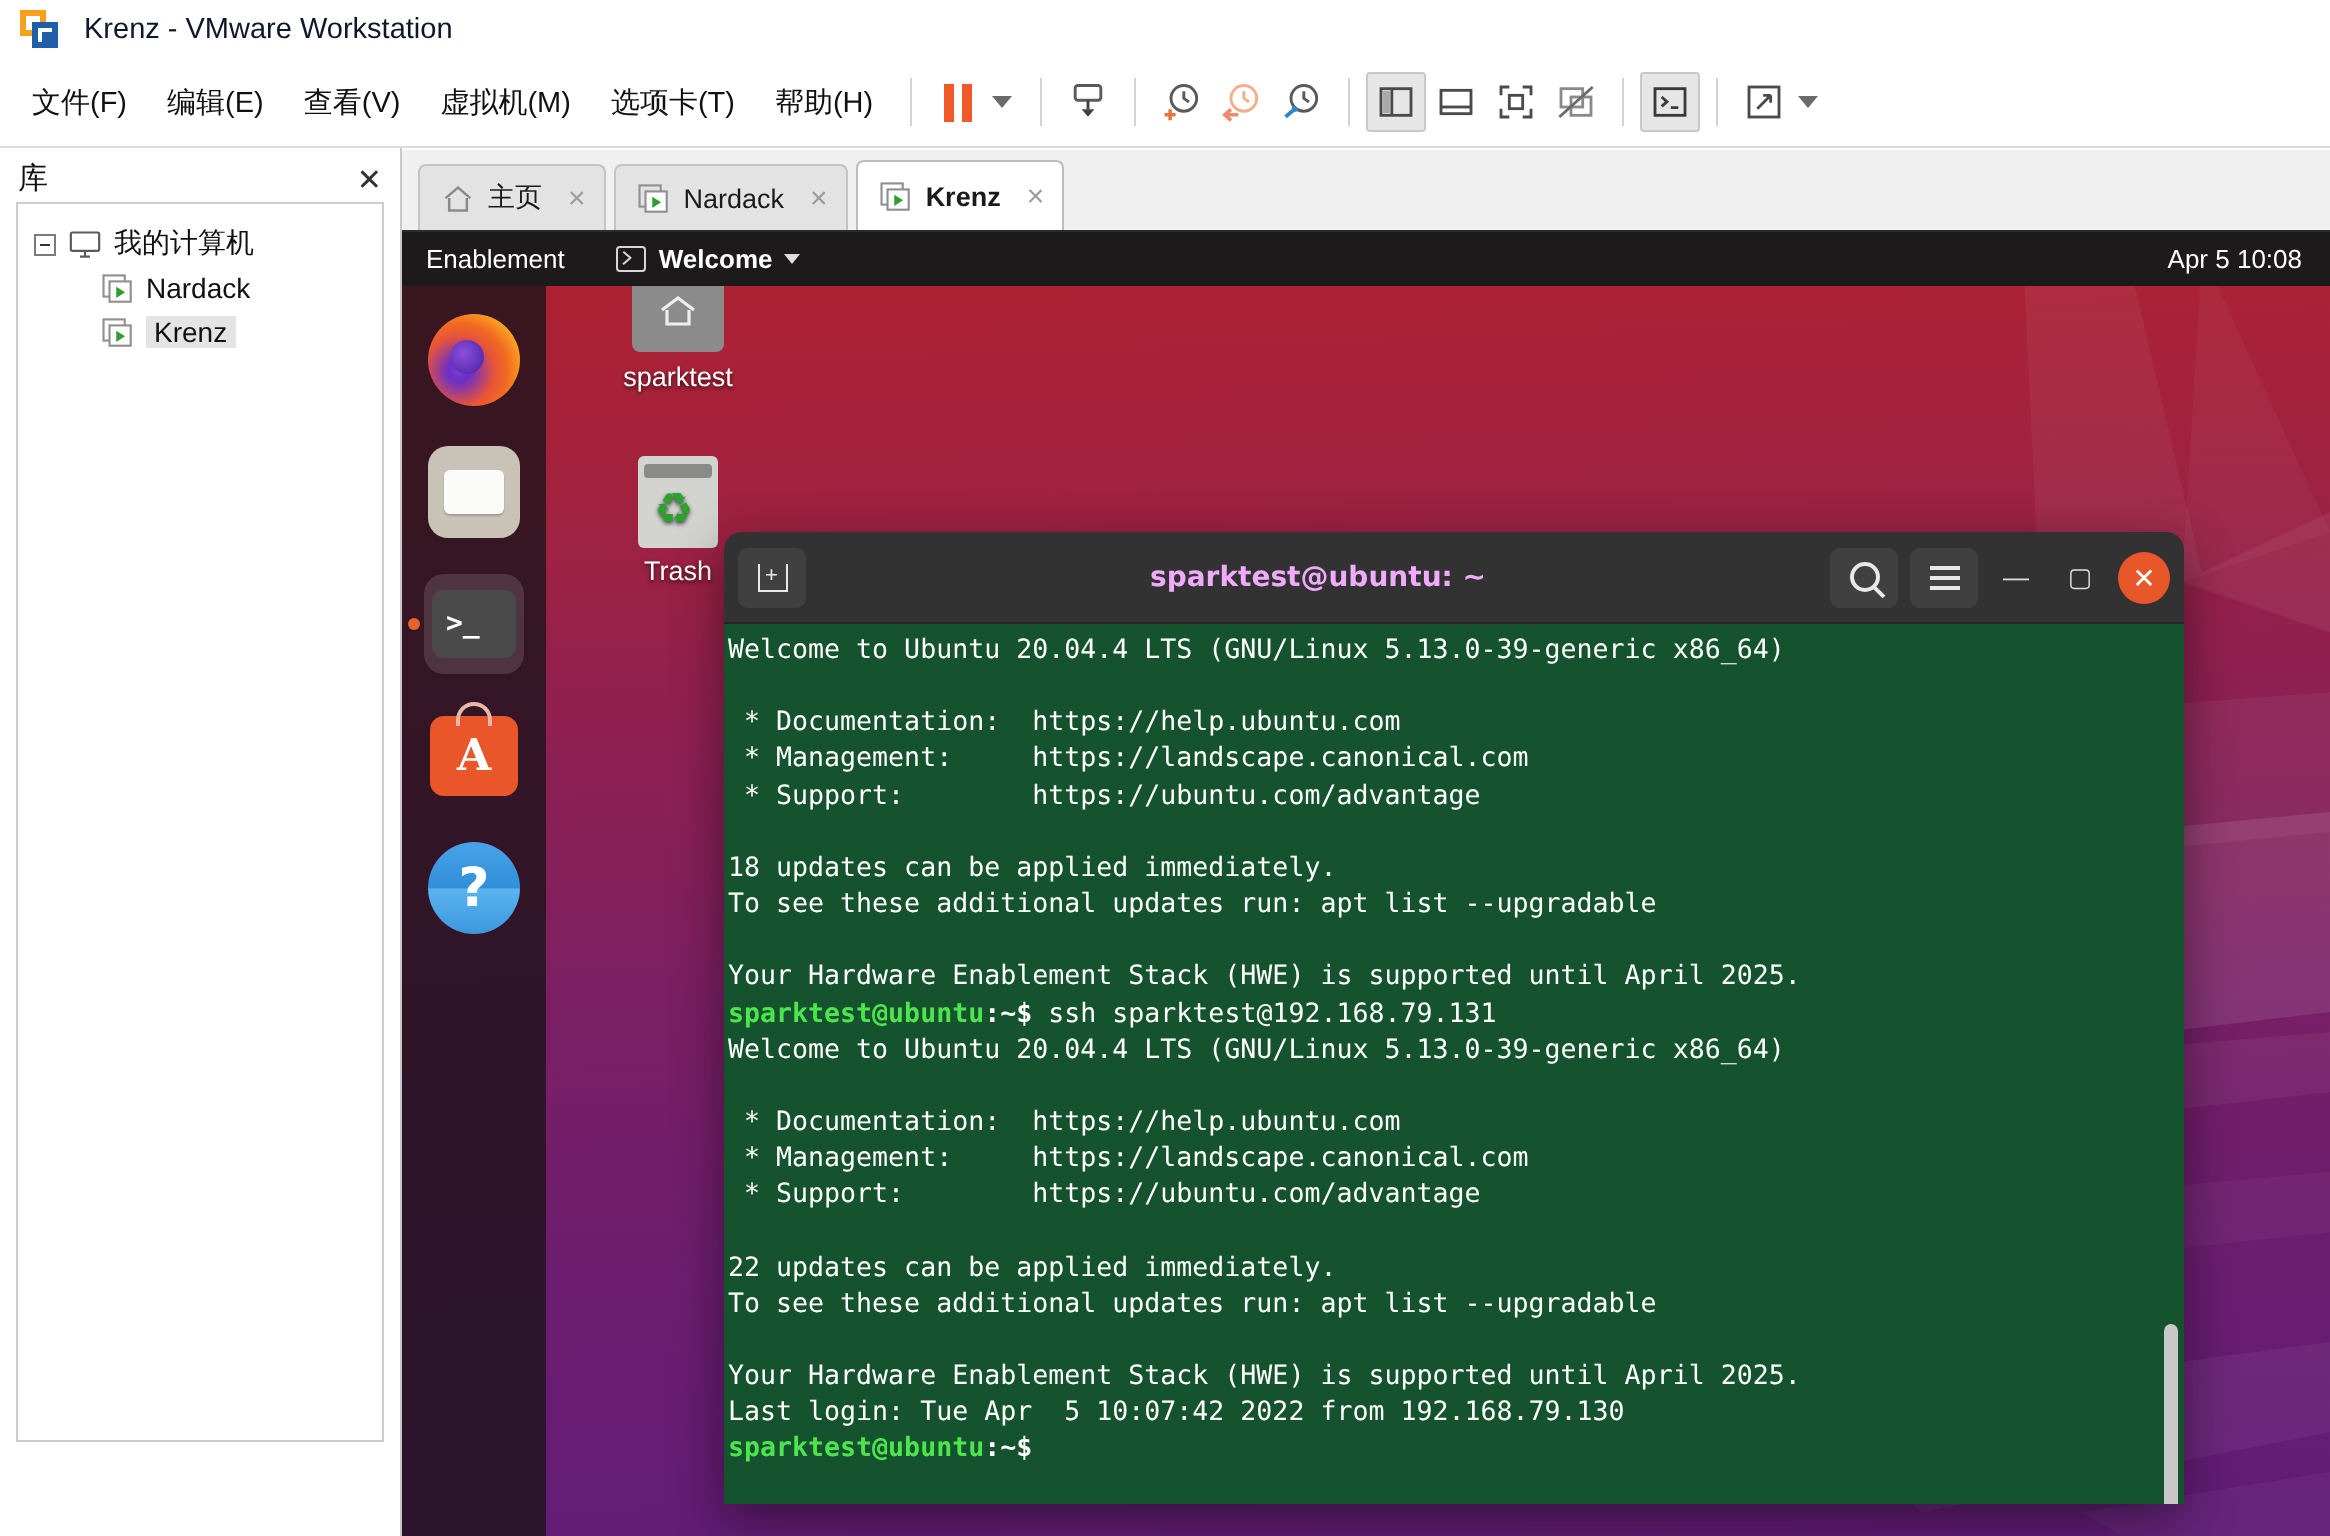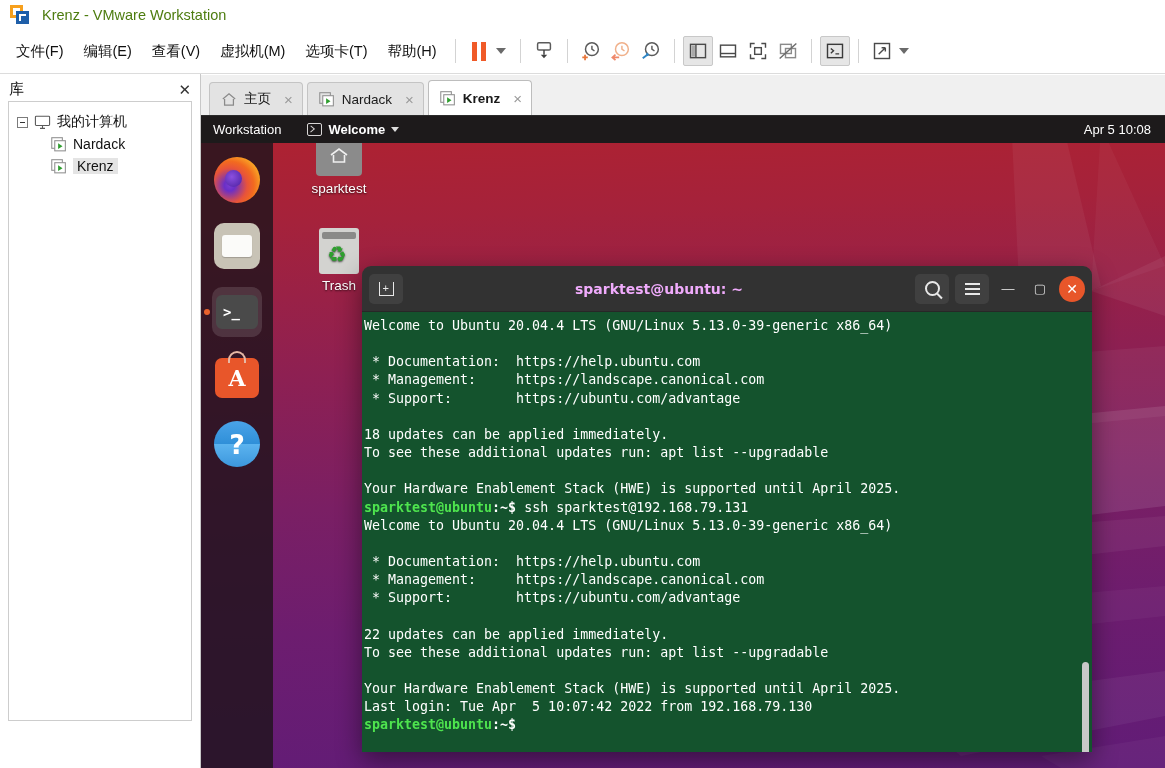--- a/index.html
+++ b/index.html
@@ -16,21 +16,21 @@
     position: absolute; left: 0; top: 0; width: 1165px; height: 29px;
     background: #ffffff; display: flex; align-items: center; padding-left: 10px;
   }
   .vmlogo { width: 20px; height: 20px; position: relative; flex: none; }
   .vmlogo .sq1 { position: absolute; left: 0; top: 0; width: 13px; height: 13px;
     border: 3px solid #f7a01d; background: #fff; }
   .vmlogo .sq2 { position: absolute; left: 6px; top: 6px; width: 13px; height: 13px;
     border: 3px solid #1f5fa9; background: #fff; }
   .vmlogo .sq2 i { position: absolute; left: 2px; top: 2px; width: 5px; height: 5px;
     background: #1f5fa9; display: block; }
-  .title-text { font-size: 14.5px; color: #4d7c0f; margin-left: 12px; }
+  .title-text { font-size: 14.5px; color: #0f172a; margin-left: 12px; }
 
   
   .menubar {
     position: absolute; left: 0; top: 29px; width: 1165px; height: 45px;
     background: #ffffff; display: flex; align-items: center;
     border-bottom: 1px solid #dcdcdc;
   }
   .menu-item {
     font-size: 14.5px; color: #111; padding: 4px 10px; cursor: default; white-space: nowrap;
   }
@@ -391,21 +391,21 @@
         <polygon points="700,250 964,230 964,300 760,320" fill="#ffffff" opacity="0.05"></polygon>
         <polygon points="860,300 964,290 964,390 880,400" fill="#ffffff" opacity="0.10"></polygon>
         <polygon points="600,430 964,400 964,430 610,470" fill="#ffffff" opacity="0.05"></polygon>
         <polygon points="620,500 964,470 964,500 640,535" fill="#ffffff" opacity="0.04"></polygon>
         <polygon points="700,590 964,555 964,600 760,640" fill="#ffffff" opacity="0.05"></polygon>
         <polygon points="840,640 964,620 964,652 860,652" fill="#ffffff" opacity="0.04"></polygon>
       </svg>
     </div>
 
     <div class="gnomebar">
-      <span class="gb-activities">Workstation</span>
+      <span class="gb-activities">Enablement</span>
       <span class="gb-app">
         <span class="gb-appicon"></span>
         <span>Welcome</span>
         <span class="gb-caret"></span>
       </span>
       <span class="gb-clock">Apr 5  10:08</span>
     </div>
 
     <div class="dock">
       <div class="dockitem">

